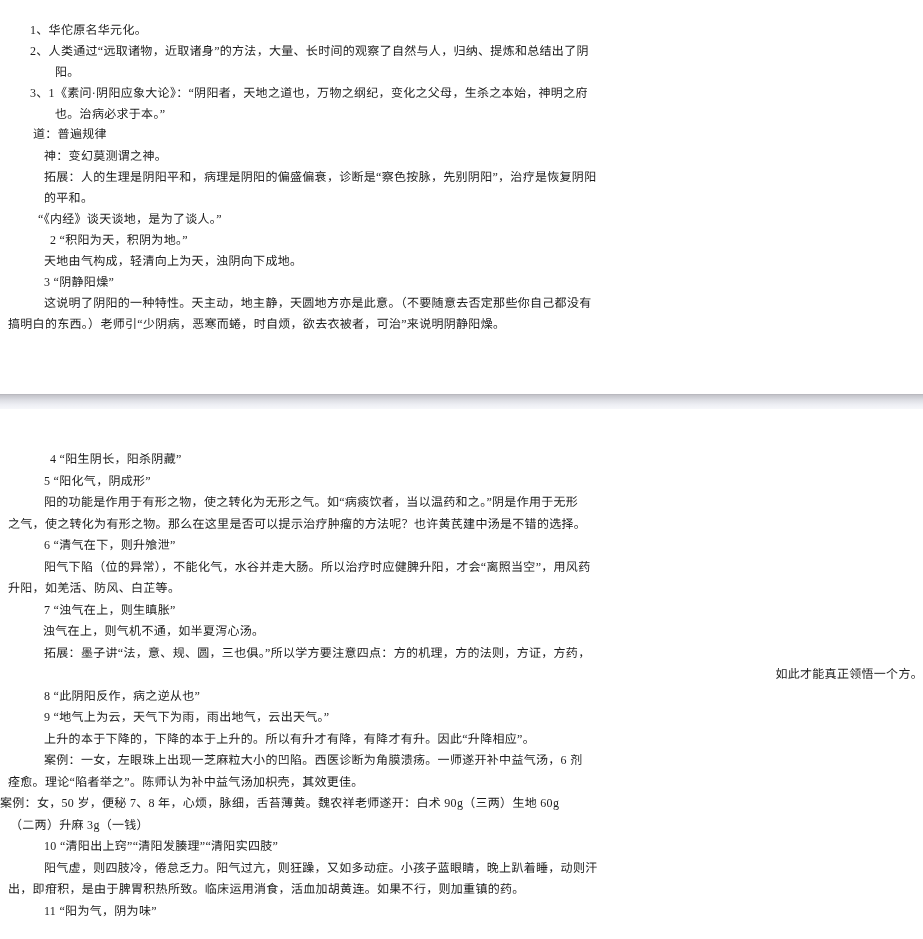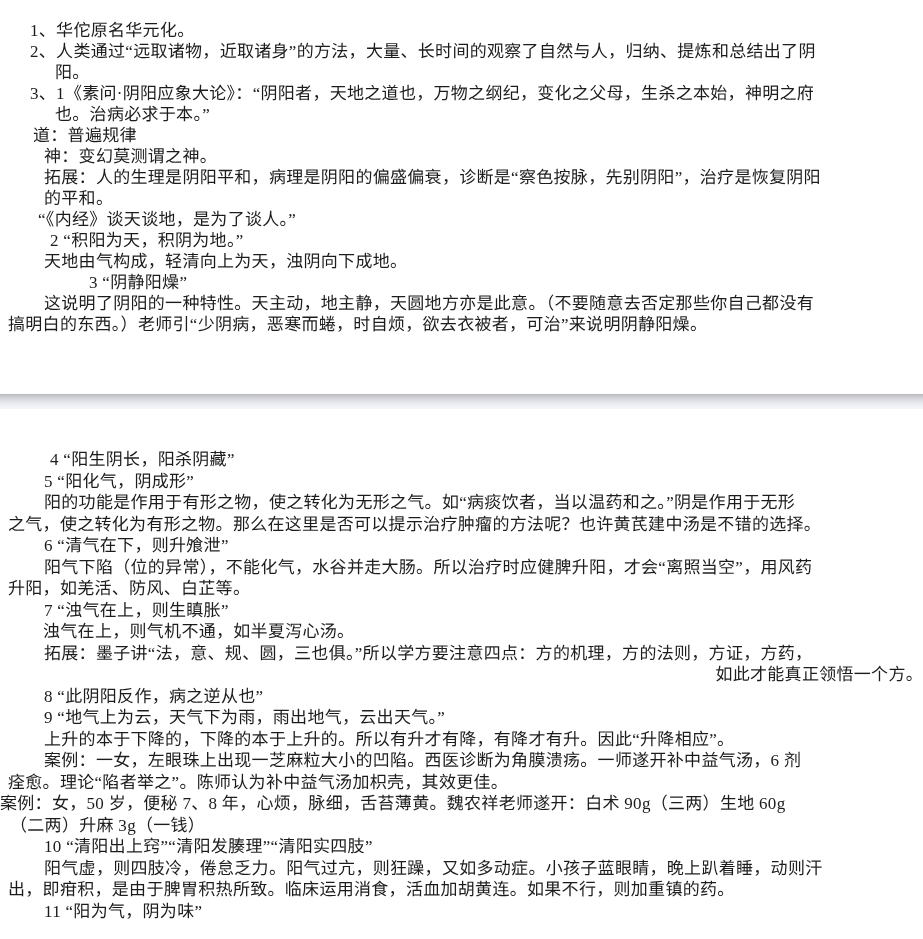--- a/index.html
+++ b/index.html
@@ -40,21 +40,21 @@
   .page-2 {
     top: 409px;
     height: 530px;
   }
   .page-text {
     box-sizing: border-box;
   }
   .page-1 .page-text { padding-top: 20px; }
   .page-2 .page-text { padding-top: 40px; }
   .line {
-    font-size: 17px;
+    font-size: 12px;
     line-height: 21px;
     height: 21px;
     white-space: pre;
     letter-spacing: 0.3px;
   }
   .page-2 .line {
     line-height: 21.5px;
     height: 21.5px;
   }
 </style>
@@ -62,28 +62,28 @@
 <body>
 
 <div class="screen">
   <div class="page page-1">
     <div class="page-text">
         <div class="line" style="padding-left: 30px;">1、华佗原名华元化。</div>
         <div class="line" style="padding-left: 30px;">2、人类通过“远取诸物，近取诸身”的方法，大量、长时间的观察了自然与人，归纳、提炼和总结出了阴</div>
         <div class="line" style="padding-left: 55px;">阳。</div>
         <div class="line" style="padding-left: 30px;">3、1《素问·阴阳应象大论》：“阴阳者，天地之道也，万物之纲纪，变化之父母，生杀之本始，神明之府</div>
         <div class="line" style="padding-left: 55px;">也。治病必求于本。”</div>
-        <div class="line" style="padding-left: 33px;">道：普遍规律</div>
+        <div class="line" style="padding-left: 33px; font-family: Liberation Mono, monospace;">道：普遍规律</div>
         <div class="line" style="padding-left: 44px;">神：变幻莫测谓之神。</div>
         <div class="line" style="padding-left: 44px;">拓展：人的生理是阴阳平和，病理是阴阳的偏盛偏衰，诊断是“察色按脉，先别阴阳”，治疗是恢复阴阳</div>
         <div class="line" style="padding-left: 44px;">的平和。</div>
         <div class="line" style="padding-left: 38px;">“《内经》谈天谈地，是为了谈人。”</div>
         <div class="line" style="padding-left: 50px;">2 “积阳为天，积阴为地。”</div>
         <div class="line" style="padding-left: 44px;">天地由气构成，轻清向上为天，浊阴向下成地。</div>
-        <div class="line" style="padding-left: 65px; margin-left: 24px;">3 “阴静阳燥”</div>
+        <div class="line" style="padding-left: 44px;">3 “阴静阳燥”</div>
         <div class="line" style="padding-left: 44px;">这说明了阴阳的一种特性。天主动，地主静，天圆地方亦是此意。（不要随意去否定那些你自己都没有</div>
         <div class="line" style="padding-left: 8px;">搞明白的东西。）老师引“少阴病，恶寒而蜷，时自烦，欲去衣被者，可治”来说明阴静阳燥。</div>
       </div>
   </div>
   <div class="page-gap"></div>
   <div class="page page-2">
     <div class="page-text">
         <div class="line" style="padding-left: 50px;">4 “阳生阴长，阳杀阴藏”</div>
         <div class="line" style="padding-left: 44px;">5 “阳化气，阴成形”</div>
         <div class="line" style="padding-left: 44px;">阳的功能是作用于有形之物，使之转化为无形之气。如“病痰饮者，当以温药和之。”阴是作用于无形</div>

